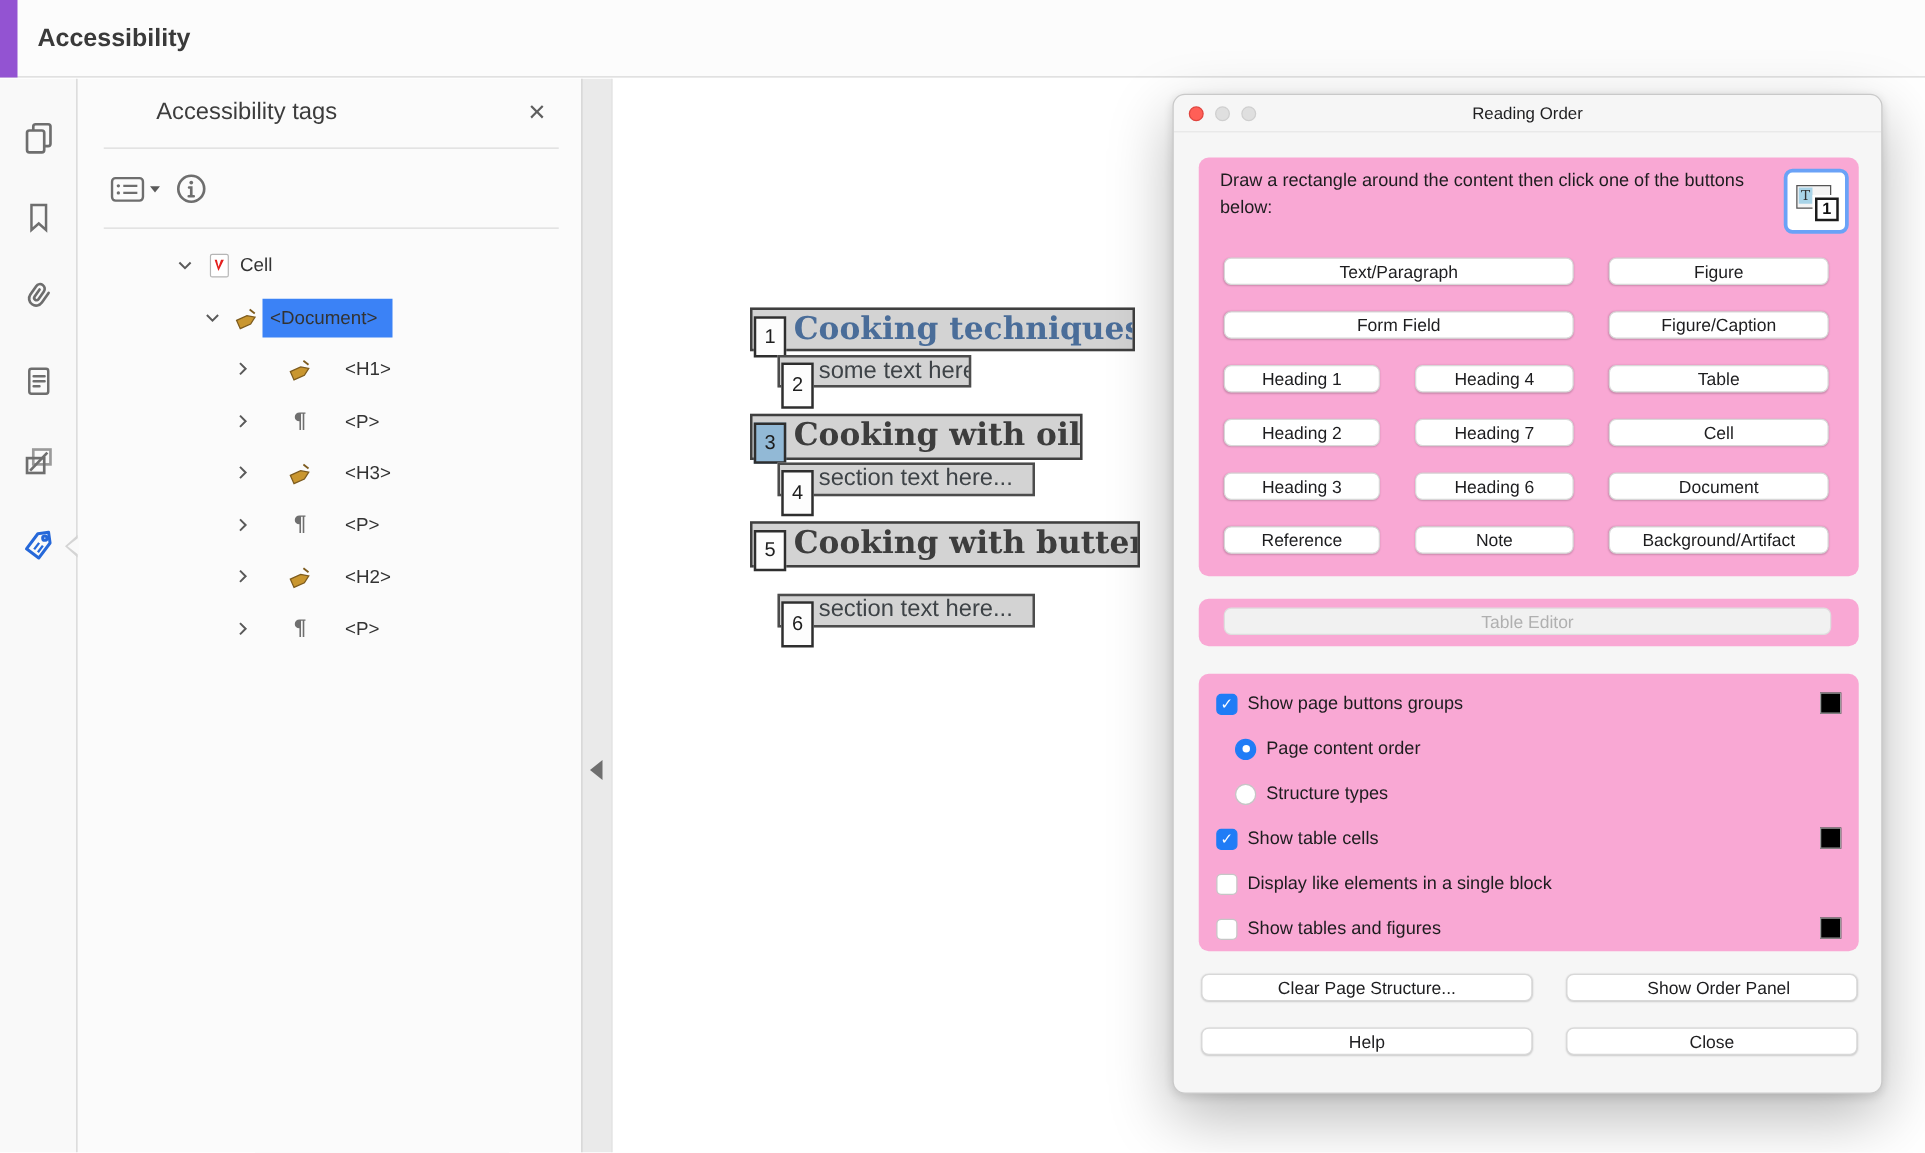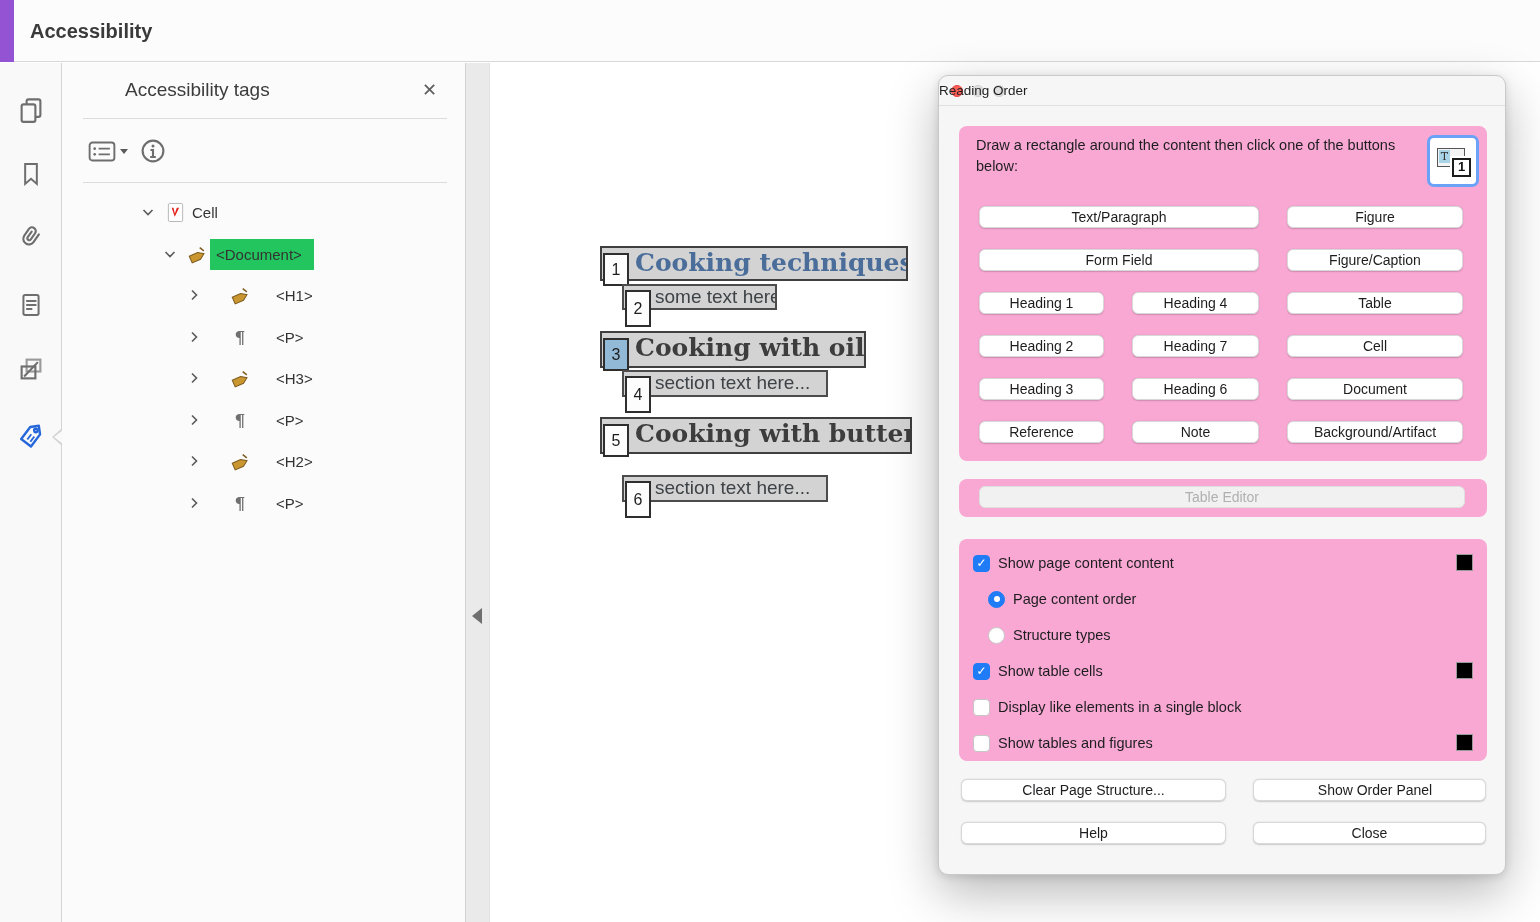--- a/index.html
+++ b/index.html
@@ -22,21 +22,21 @@
   .panel-title { position:absolute; left:21px; top:16px; font-size:19px; color:#3c3c3c;margin-left:42px; }
   .panel-close { position:absolute; right:28px; top:17px; font-size:18px; color:#5f5f5f; cursor:pointer; line-height:20px; }
   .panel-hr { position:absolute; left:21px; right:18px; border-top:1px solid #dcdcdc; height:0; }
   .hr1 { top:55px; } .hr2 { top:119px; }
   .panel-toolbar { position:absolute; left:24px; top:71px; height:34px; display:flex; align-items:center; gap:10px; }
   .tb-caret { width:0; height:0; border-left:4.5px solid transparent; border-right:4.5px solid transparent; border-top:5px solid #5a5a5a; margin-left:2px; }
 
   
   .tree-row { position:absolute; height:30px; display:flex; align-items:center; cursor:default; }
   .tree-label { font-size:15px; color:#333; margin-left:7px; white-space:nowrap; }
-  .tree-label.hl { background:#22c55e; margin-left:3px; padding:7px 12px 7px 6px; }
+  .tree-label.hl { background:#3b82f6; margin-left:3px; padding:7px 12px 7px 6px; }
   .chev { width:16px; height:16px; flex:0 0 16px; cursor:pointer; }
   .tree-icon { margin-left:9px; width:20px; height:20px; flex:0 0 20px; display:flex; align-items:center; justify-content:center; }
   .pilcrow { font-size:17px; font-weight:bold; color:#6f6f6f; font-family:"DejaVu Serif", serif; }
   .ind0 { left:78px; } .ind1 { left:100px; } .ind2 { left:124px;gap:19px; }
 
   
   .splitter { position:absolute; left:465px; top:63px; width:25px; height:859px; background:#eaeaea; border-left:1px solid #d2d2d2; border-right:1px solid #e2e2e2; z-index:4; }
   .collapse-arrow { position:absolute; left:6px; top:545px; width:0; height:0; border-top:8px solid transparent; border-bottom:8px solid transparent; border-right:10px solid #6f6f6f; cursor:pointer; }
 
   
@@ -54,21 +54,21 @@
   .blk1 { left:600px; top:246px; width:308px; height:35px; }
   .blk2 { left:622px; top:284px; width:155px; height:26px; }
   .blk3 { left:600px; top:331px; width:266px; height:37px; }
   .blk4 { left:622px; top:370px; width:206px; height:27px; }
   .blk5 { left:600px; top:417px; width:312px; height:37px; }
   .blk6 { left:622px; top:475px; width:206px; height:27px; }
 
   
   .dialog { position:absolute; left:938px; top:75px; width:568px; height:800px; background:#f6f6f6; border:1px solid #c9c9c9; border-radius:10px; box-shadow:0 18px 50px rgba(0,0,0,.28), 0 2px 8px rgba(0,0,0,.12); z-index:50; }
   .titlebar { position:absolute; left:0; top:0; right:0; height:30px; border-bottom:1px solid #e0e0e0; border-radius:10px 10px 0 0; }
-  .dlg-title { position:absolute; left:0; right:0; top:0; text-align:left; line-height:30px; font-size:13.5px; color:#1f1f21; font-weight:500; }
+  .dlg-title { position:absolute; left:0; right:0; top:0; text-align:center; line-height:30px; font-size:13.5px; color:#1f1f21; font-weight:500; }
   .light { position:absolute; top:9px; width:12px; height:12px; border-radius:50%; cursor:pointer; }
   .light-close { left:12px; background:#ff5f57; border:1px solid #e0443e; }
   .light-min  { left:33px; background:#dfdfdf; border:1px solid #cfcfcf; }
   .light-zoom { left:54px; background:#dfdfdf; border:1px solid #cfcfcf; }
 
   .group { position:absolute; left:20px; width:528px; background:#f9a8d4; border-radius:8px; }
   .grp-types { top:50px; height:335px; }
   .grp-editor { top:403px; height:38px; }
   .grp-opts { top:463px; height:222px; }
 
@@ -393,21 +393,21 @@
     </div>
   </div>
 
   <div class="group grp-editor">
     <div class="btn btn-editor">Table Editor</div>
   </div>
 
   <div class="group grp-opts">
     <div class="opt-row o1">
       <span class="cbx on">✓</span>
-      <span class="opt-label">Show page content content</span>
+      <span class="opt-label">Show page buttons groups</span>
       <span class="swatch" style="background: rgb(0, 0, 0);"></span>
     </div>
     <div class="opt-row o2 opt-indent">
       <span class="rdo on">
           <span class="dot"></span>
         </span>
       <span class="opt-label">Page content order</span>
     </div>
     <div class="opt-row o3 opt-indent">
       <span class="rdo">

